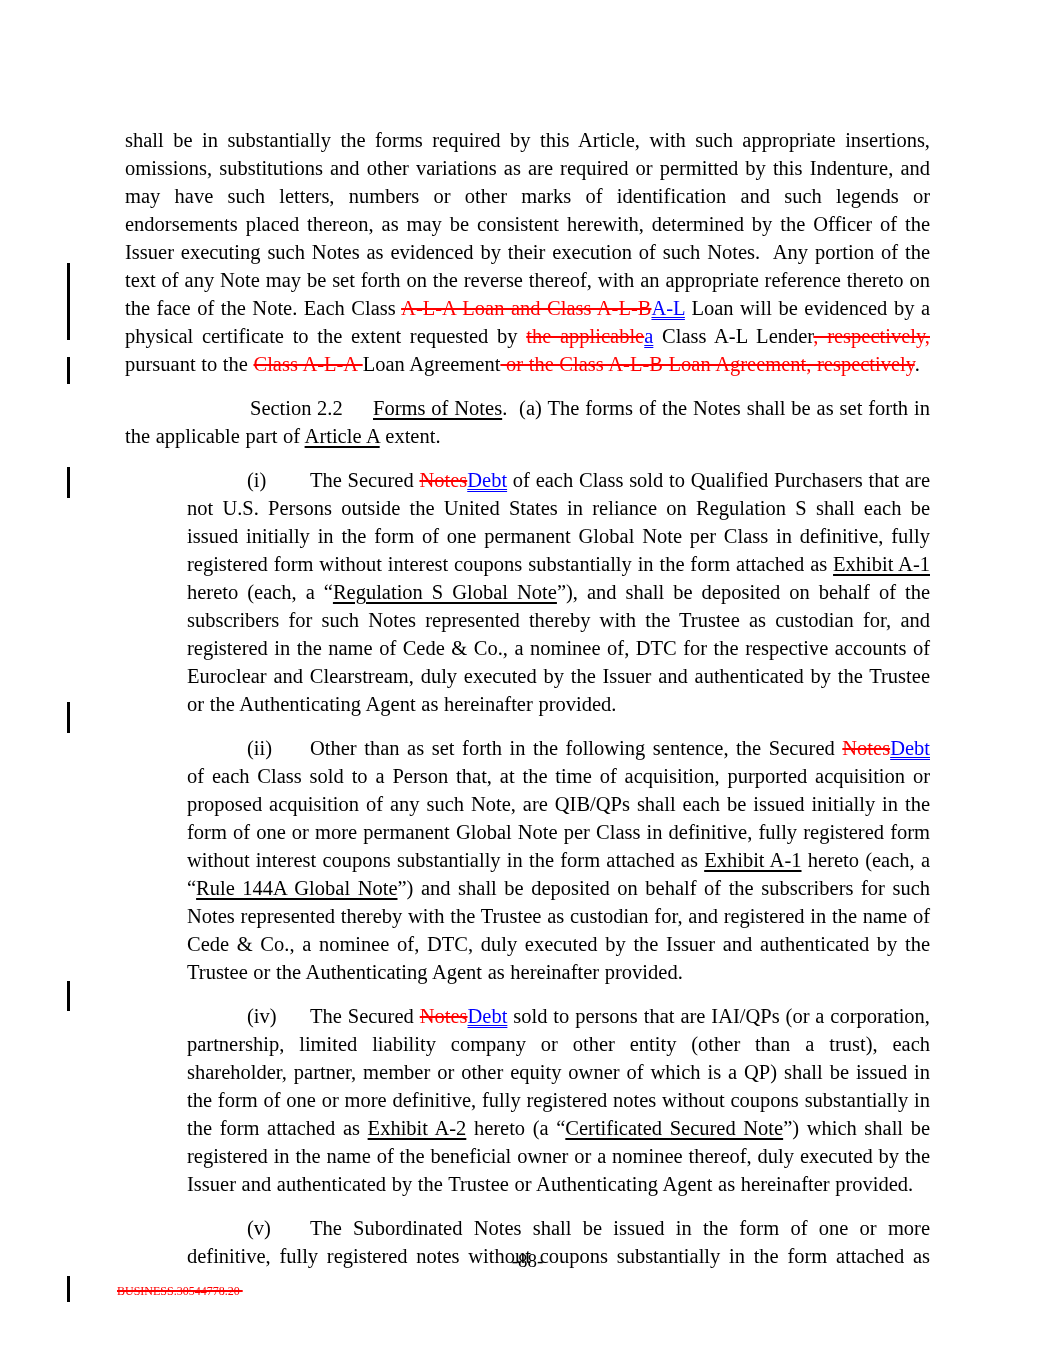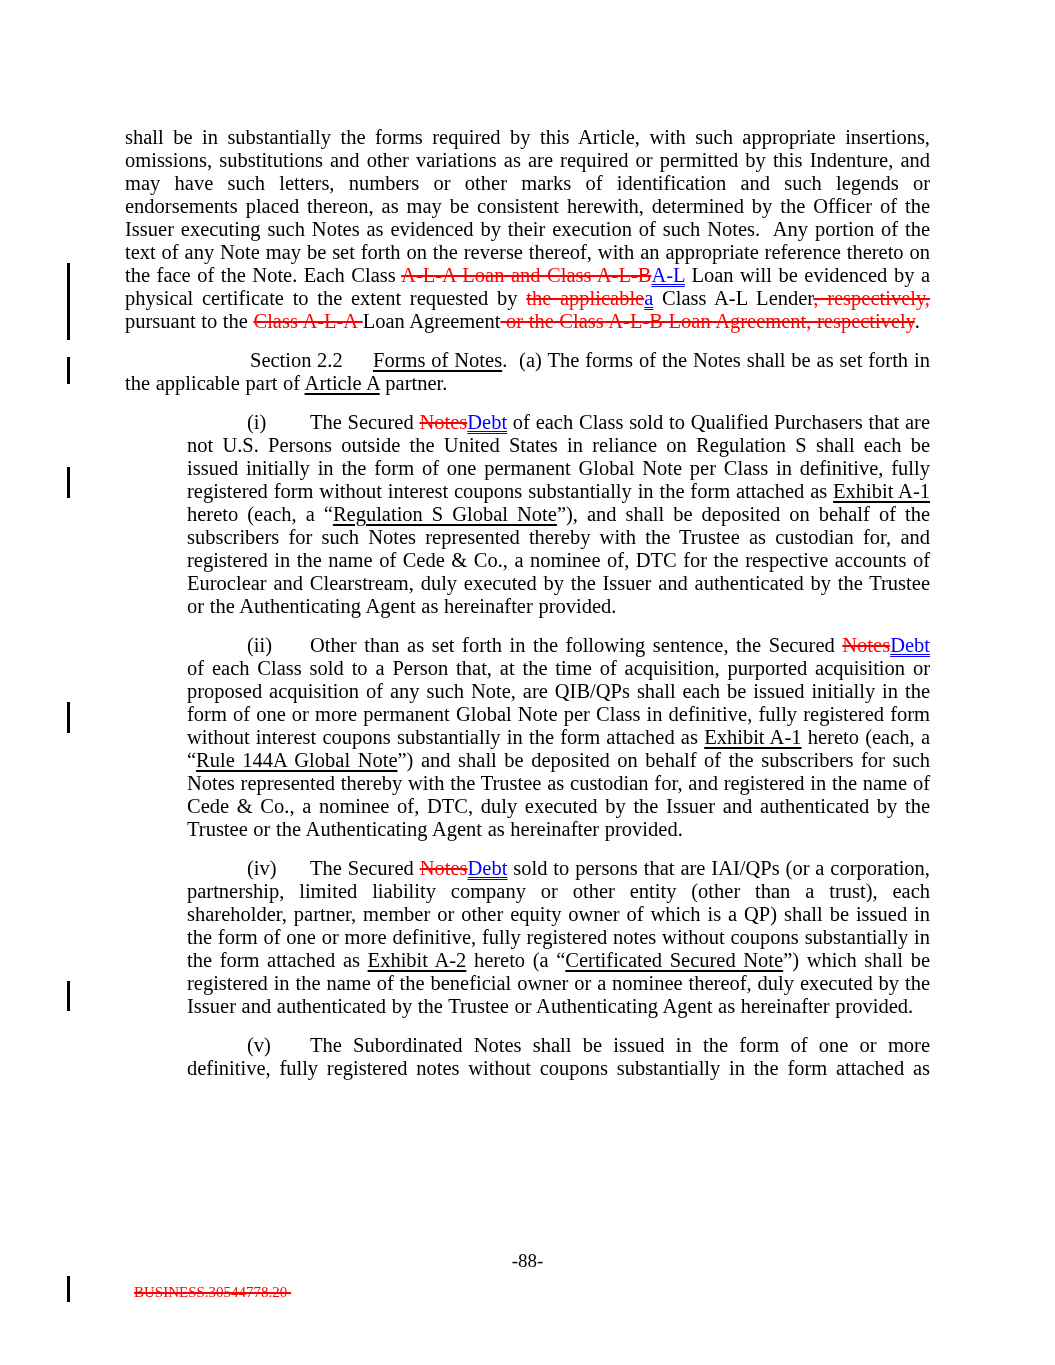--- a/index.html
+++ b/index.html
@@ -18,21 +18,21 @@
   }
   .content {
     position: absolute;
     left: 125px;
     top: 126px;
     width: 805px;
   }
   .para {
     text-align: justify;
     font-size: 20.5px;
-    line-height: 23px;
+    line-height: 28px;
     margin: 0 0 16px 0;
     word-spacing: 0.5px;
   }
   .para.kind-body { text-indent: 0; }
   .para.kind-section { text-indent: 125px; }
   .para.kind-item {
     margin-left: 62px;
     width: 743px;
     text-indent: 60px;
   }
@@ -71,34 +71,34 @@
     position: absolute;
     top: 1250px;
     left: 0;
     width: 100%;
     text-align: center;
     font-size: 19px;
   }
   .doc-id {
     position: absolute;
     top: 1284px;
-    left: 134px;
-    font-size: 15px;
+    left: 117px;
+    font-size: 12px;
     color: var(--del, #ff0000);
     text-decoration: line-through;
     text-decoration-thickness: 1.5px;
   }
 </style>
 </head>
 <body>
 
 <div class="page">
   <div class="content">
       <div class="para kind-body"><span class="run-normal">shall be in substantially the forms required by this Article, with such appropriate insertions, omissions, substitutions and other variations as are required or permitted by this Indenture, and may have such letters, numbers or other marks of identification and such legends or endorsements placed thereon, as may be consistent herewith, determined by the Officer of the Issuer executing such Notes as evidenced by their execution of such Notes.&nbsp; Any portion of the text of any Note may be set forth on the reverse thereof, with an appropriate reference thereto on the face of the Note. Each Class </span><span class="run-del">A-L-A Loan and Class A-L-B</span><span class="run-ins">A-L</span><span class="run-normal"> Loan will be evidenced by a physical certificate to the extent requested by </span><span class="run-del">the applicable</span><span class="run-ins">a</span><span class="run-normal"> Class A-L Lender</span><span class="run-del">, respectively, </span><span class="run-normal">pursuant to the </span><span class="run-del">Class A-L-A </span><span class="run-normal">Loan Agreement</span><span class="run-del"> or the Class A-L-B Loan Agreement, respectively</span><span class="run-normal">.</span></div>
-      <div class="para kind-section"><span class="run-label">Section 2.2</span><span class="run-u">Forms of Notes</span><span class="run-normal">.&nbsp; (a) The forms of the Notes shall be as set forth in the applicable part of </span><span class="run-u">Article A</span><span class="run-normal"> partner.</span></div>
+      <div class="para kind-section"><span class="run-label">Section 2.2</span><span class="run-u">Forms of Notes</span><span class="run-normal">.&nbsp; (a) The forms of the Notes shall be as set forth in the applicable part of </span><span class="run-u">Article A</span><span class="run-normal"> extent.</span></div>
       <div class="para kind-item"><span class="run-label">(i)</span><span class="run-normal">The Secured </span><span class="run-del">Notes</span><span class="run-ins">Debt</span><span class="run-normal"> of each Class sold to Qualified Purchasers that are not U.S. Persons outside the United States in reliance on Regulation S shall each be issued initially in the form of one permanent Global Note per Class in definitive, fully registered form without interest coupons substantially in the form attached as </span><span class="run-u">Exhibit A-1</span><span class="run-normal"> hereto (each, a “</span><span class="run-u">Regulation S Global Note</span><span class="run-normal">”), and shall be deposited on behalf of the subscribers for such Notes represented thereby with the Trustee as custodian for, and registered in the name of Cede &amp; Co., a nominee of, DTC for the respective accounts of Euroclear and Clearstream, duly executed by the Issuer and authenticated by the Trustee or the Authenticating Agent as hereinafter provided.</span></div>
       <div class="para kind-item"><span class="run-label">(ii)</span><span class="run-normal">Other than as set forth in the following sentence, the Secured </span><span class="run-del">Notes</span><span class="run-ins">Debt</span><span class="run-normal"> of each Class sold to a Person that, at the time of acquisition, purported acquisition or proposed acquisition of any such Note, are QIB/QPs shall each be issued initially in the form of one or more permanent Global Note per Class in definitive, fully registered form without interest coupons substantially in the form attached as </span><span class="run-u">Exhibit A-1</span><span class="run-normal"> hereto (each, a “</span><span class="run-u">Rule 144A Global Note</span><span class="run-normal">”) and shall be deposited on behalf of the subscribers for such Notes represented thereby with the Trustee as custodian for, and registered in the name of Cede &amp; Co., a nominee of, DTC, duly executed by the Issuer and authenticated by the Trustee or the Authenticating Agent as hereinafter provided.</span></div>
       <div class="para kind-item"><span class="run-label">(iv)</span><span class="run-normal">The Secured </span><span class="run-del">Notes</span><span class="run-ins">Debt</span><span class="run-normal"> sold to persons that are IAI/QPs (or a corporation, partnership, limited liability company or other entity (other than a trust), each shareholder, partner, member or other equity owner of which is a QP) shall be issued in the form of one or more definitive, fully registered notes without coupons substantially in the form attached as </span><span class="run-u">Exhibit A-2</span><span class="run-normal"> hereto (a “</span><span class="run-u">Certificated Secured Note</span><span class="run-normal">”) which shall be registered in the name of the beneficial owner or a nominee thereof, duly executed by the Issuer and authenticated by the Trustee or Authenticating Agent as hereinafter provided.</span></div>
       <div class="para kind-item justify-last"><span class="run-label">(v)</span><span class="run-normal">The Subordinated Notes shall be issued in the form of one or more definitive, fully registered notes without coupons substantially in the form attached as</span></div>
     </div>
   <div class="page-number">-88-</div>
   <div class="doc-id">BUSINESS.30544778.20&nbsp;</div>
 <div class="change-bar" style="top: 263px; height: 77px;"></div>
     <div class="change-bar" style="top: 357px; height: 27px;"></div>
     <div class="change-bar" style="top: 467px; height: 31px;"></div>

